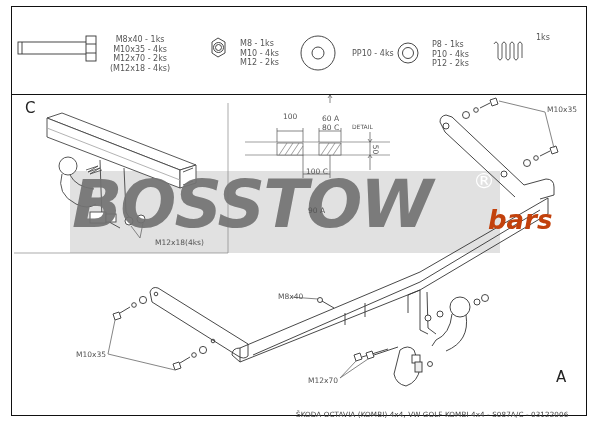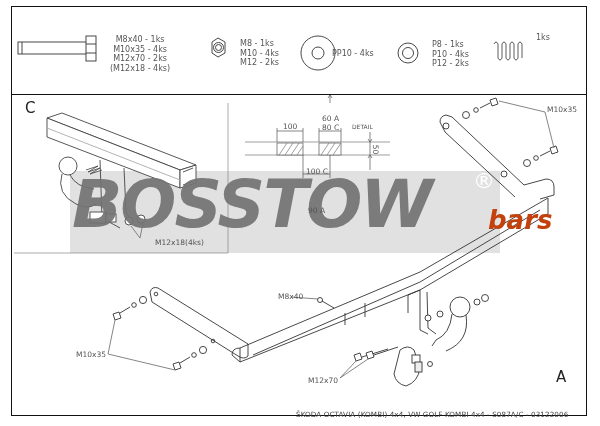--- a/index.html
+++ b/index.html
@@ -198,36 +198,36 @@
   <div>M8x40 - 1ks</div>
   <div>M10x35 - 4ks</div>
   <div>M12x70 - 2ks</div>
   <div>(M12x18 - 4ks)</div>
 </div>
 <div class="lbl" style="left:240px; top:39px;">
   <div>M8 - 1ks</div>
   <div>M10 - 4ks</div>
   <div>M12 - 2ks</div>
 </div>
-<div class="lbl" style="left:332px; top:49px;">
+<div class="lbl" style="left:352px; top:49px;">
   <div>PP10 - 4ks</div>
 </div>
 <div class="lbl" style="left:432px; top:40px;">
   <div>P8 - 1ks</div>
   <div>P10 - 4ks</div>
   <div>P12 - 2ks</div>
 </div>
 <div class="lbl" style="left:536px; top:33px;">
   <div>1ks</div>
 </div>
 
 <div class="big-letter" style="left:25px; top:99px;">C</div>
 <div class="lbl small" style="left:148px; top:238px;margin-left:7px;">M12x18(4ks)</div>
 
-<div class="lbl small" style="left:283px; top:122px;">100</div>
+<div class="lbl small" style="left:283px; top:112px;">100</div>
 <div class="lbl small" style="left:322px; top:114px;">60 A</div>
 <div class="lbl small" style="left:322px; top:123px;">80 C</div>
 <div class="lbl" style="left:352px; top:122px; font-size:6px;">DETAIL</div>
 <div class="lbl small" style="left:371px; top:145px; transform:rotate(90deg);">50</div>
 <div class="lbl small" style="left:308px; top:158px;margin-top:48px;">90 A</div>
 <div class="lbl small" style="left:306px; top:167px;">100 C</div>
 
 <div class="lbl small" style="left:547px; top:105px;">M10x35</div>
 <div class="lbl small" style="left:76px; top:350px;">M10x35</div>
 <div class="lbl small" style="left:266px; top:292px;padding-left:12px;">M8x40</div>

